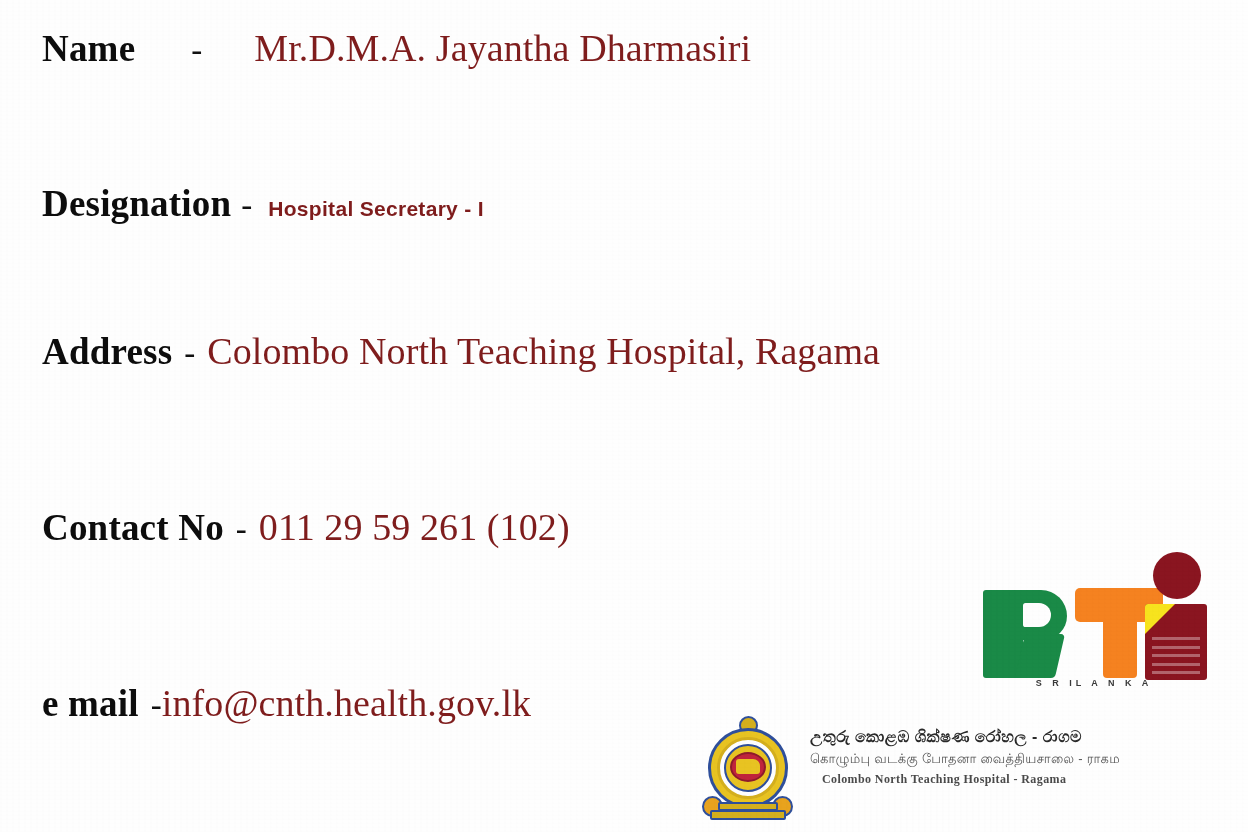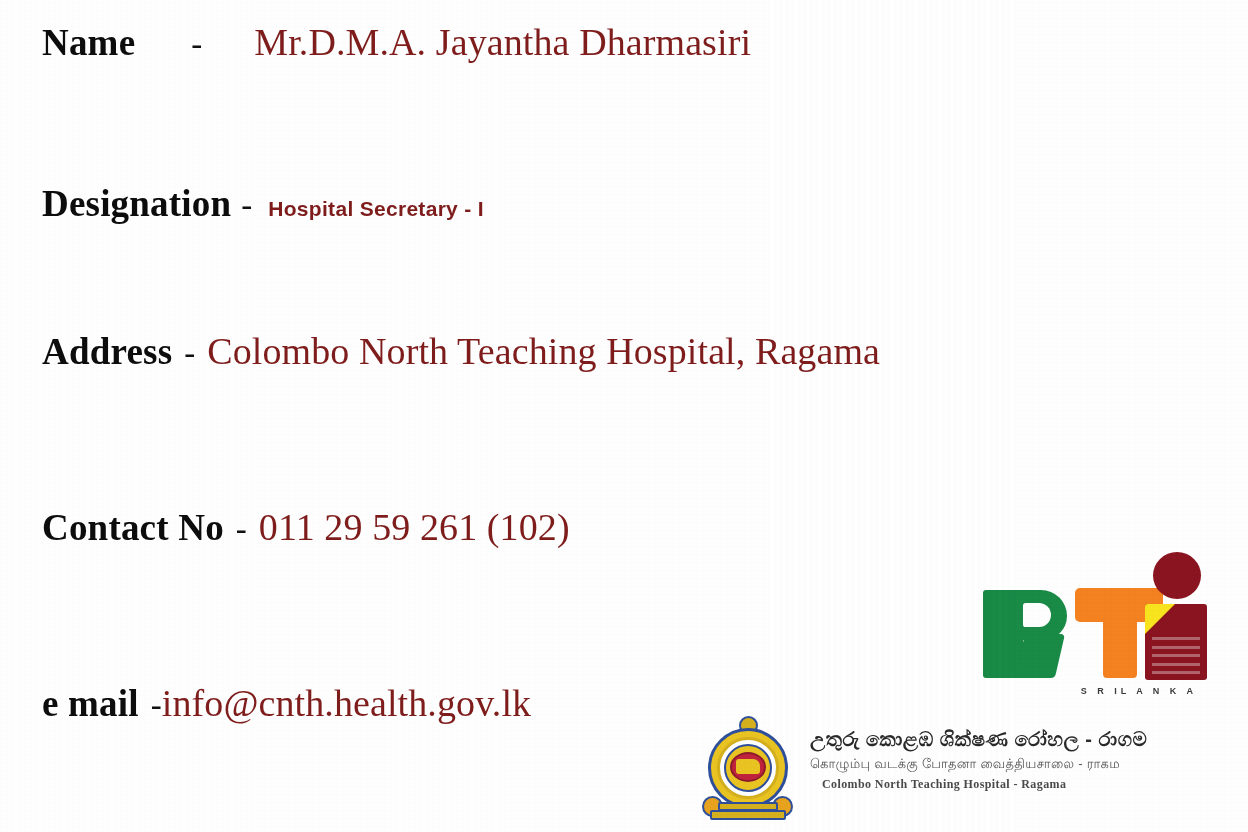--- a/index.html
+++ b/index.html
@@ -63,21 +63,21 @@
 
   
   .field-value.sans-bold {
     font-family: "Liberation Sans", sans-serif;
     font-weight: bold;
     font-size: 21px;
     letter-spacing: .3px;
   }
 
   
-  #row-name        { top: 20px; }
+  #row-name        { top: 26px; }
   #row-designation { top: 182px; }
   #row-address     { top: 329px; }
   #row-contact     { top: 505px; }
   #row-email       { top: 681px; }
 
   #row-name .field-dash  { margin-left: 56px; }
   #row-name .field-value { margin-left: 52px; }
 
   #row-designation .field-dash  { margin-left: 10px; }
   #row-designation .field-value { margin-left: 16px; }
@@ -212,24 +212,23 @@
     height: 3px;
     background: rgba(255,255,255,.34);
   }
 
   .rti-sublabels {
     position: absolute;
     left: 2px;
     top: 126px;
     width: 228px;
     display: flex;
-    justify-content: flex-end;
+    justify-content: center;
     padding: 0 8px 0 14px;
     box-sizing: border-box;
-    margin-top: 8px;
   }
   .rti-sublabels span {
     font-family: "Liberation Sans", sans-serif;
     font-size: 9px;
     font-weight: bold;
     letter-spacing: 4px;
     color: #3a3a3a;
   }
 
   
@@ -331,21 +330,21 @@
   }
   .emblem .em-ball-l { left: 2px; }
   .emblem .em-ball-r { left: 72px; }
 
   .hospital-names {
     margin-left: 14px;
     padding-top: 14px;
   }
   .hosp-si {
     font-family: "Liberation Sans", sans-serif;
-    font-size: 20px;
+    font-size: 16px;
     font-weight: bold;
     color: #2a2a2a;
     letter-spacing: .5px;
     white-space: nowrap;
   }
   .hosp-ta {
     font-family: Liberation Sans, sans-serif;
     font-size: 13px;
     color: #555555;
     letter-spacing: .3px;

